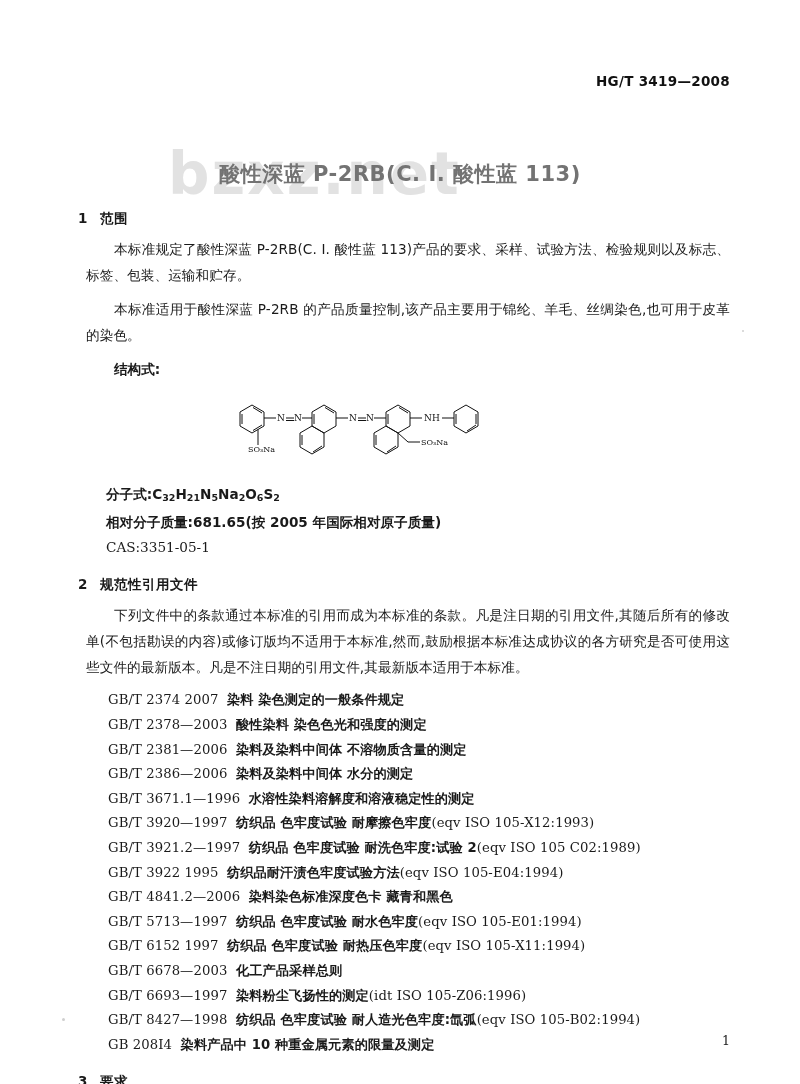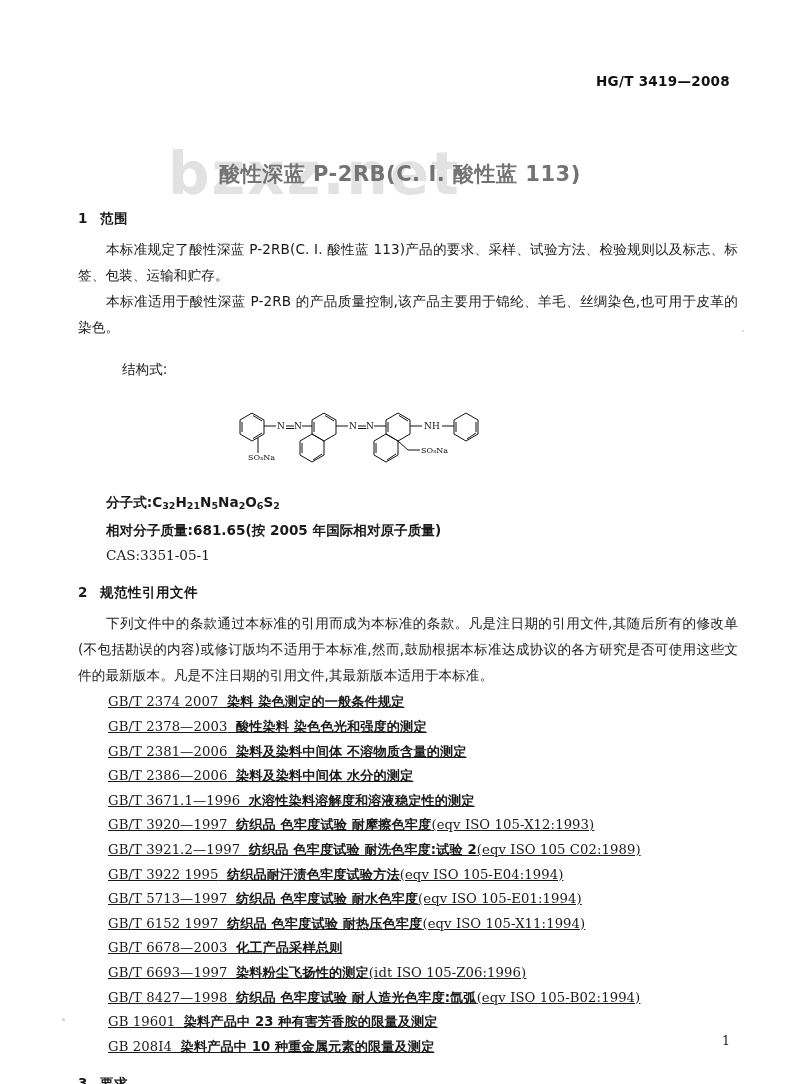--- a/index.html
+++ b/index.html
@@ -80,31 +80,31 @@
     font-size: 13.5px;
     margin: 0 0 8px 0;
     letter-spacing: 0.5px;
   }
   .sec-head .num { margin-right: 12px; }
 
   .para {
     font-size: 13.6px;
     line-height: 26px;
     text-align: justify;
-    margin: 0;
+    margin: 8px;
     letter-spacing: 0.1px;
   }
   .para.indent { text-indent: 28px; }
 
   .label-line {
     font-size: 13.6px;
     line-height: 26px;
-    margin: 16px;
+    margin: 8px;
     padding-left: 28px;
-    font-weight: 400;
+    font-weight: 700;
   }
 
   .formula-block { padding-left: 28px; }
   .formula-line {
     font-size: 13.6px;
     line-height: 25px;
     font-weight: 700;
     white-space: nowrap;
   }
   .formula-line sub {
@@ -119,21 +119,20 @@
   
   #structure {
     margin: 4px 0 6px 0;
     padding-left: 150px;
   }
 
   
   #ref-list {
     padding-left: 30px;
     margin-top: 2px;
-    text-decoration: underline;
   }
   .ref-item {
     font-size: 13.2px;
     line-height: 24.6px;
     white-space: nowrap;
     letter-spacing: 0.1px;
   }
   .ref-item .code {
     font-family: "DejaVu Serif", "Liberation Serif", serif;
     font-weight: 400;
@@ -270,26 +269,26 @@
 
     <div id="ref-list">
       <div class="ref-item"><span class="code">GB/T 2374  2007</span>&nbsp;&nbsp;<span class="cn">染料  染色测定的一般条件规定</span><span class="iso"></span></div>
       <div class="ref-item"><span class="code">GB/T 2378—2003</span>&nbsp;&nbsp;<span class="cn">酸性染料  染色色光和强度的测定</span><span class="iso"></span></div>
       <div class="ref-item"><span class="code">GB/T 2381—2006</span>&nbsp;&nbsp;<span class="cn">染料及染料中间体  不溶物质含量的测定</span><span class="iso"></span></div>
       <div class="ref-item"><span class="code">GB/T 2386—2006</span>&nbsp;&nbsp;<span class="cn">染料及染料中间体  水分的测定</span><span class="iso"></span></div>
       <div class="ref-item"><span class="code">GB/T 3671.1—1996</span>&nbsp;&nbsp;<span class="cn">水溶性染料溶解度和溶液稳定性的测定</span><span class="iso"></span></div>
       <div class="ref-item"><span class="code">GB/T 3920—1997</span>&nbsp;&nbsp;<span class="cn">纺织品  色牢度试验  耐摩擦色牢度</span><span class="iso">(eqv ISO 105-X12:1993)</span></div>
       <div class="ref-item"><span class="code">GB/T 3921.2—1997</span>&nbsp;&nbsp;<span class="cn">纺织品  色牢度试验  耐洗色牢度:试验 2</span><span class="iso">(eqv ISO 105 C02:1989)</span></div>
       <div class="ref-item"><span class="code">GB/T 3922  1995</span>&nbsp;&nbsp;<span class="cn">纺织品耐汗渍色牢度试验方法</span><span class="iso">(eqv ISO 105-E04:1994)</span></div>
+      <div class="ref-item"><span class="code">GB/T 4841.2—2006</span>&nbsp;&nbsp;<span class="cn">染料染色标准深度色卡  藏青和黑色</span><span class="iso"></span></div>
       <div class="ref-item"><span class="code">GB/T 5713—1997</span>&nbsp;&nbsp;<span class="cn">纺织品  色牢度试验  耐水色牢度</span><span class="iso">(eqv ISO 105-E01:1994)</span></div>
       <div class="ref-item"><span class="code">GB/T 6152  1997</span>&nbsp;&nbsp;<span class="cn">纺织品  色牢度试验  耐热压色牢度</span><span class="iso">(eqv ISO 105-X11:1994)</span></div>
       <div class="ref-item"><span class="code">GB/T 6678—2003</span>&nbsp;&nbsp;<span class="cn">化工产品采样总则</span><span class="iso"></span></div>
       <div class="ref-item"><span class="code">GB/T 6693—1997</span>&nbsp;&nbsp;<span class="cn">染料粉尘飞扬性的测定</span><span class="iso">(idt ISO 105-Z06:1996)</span></div>
       <div class="ref-item"><span class="code">GB/T 8427—1998</span>&nbsp;&nbsp;<span class="cn">纺织品  色牢度试验  耐人造光色牢度:氙弧</span><span class="iso">(eqv ISO 105-B02:1994)</span></div>
-      <div class="ref-item"><span class="code">GB 19601</span>&nbsp;&nbsp;<span class="cn">染料产品中 23 种有害芳香胺的限量及测定</span><span class="iso"></span></div>
       <div class="ref-item"><span class="code">GB 208I4</span>&nbsp;&nbsp;<span class="cn">染料产品中 10 种重金属元素的限量及测定</span><span class="iso"></span></div>
     </div>
 
     <div class="gap-md"></div>
 
     <div class="sec-head">
       <span class="num">3</span><span>要求</span>
     </div>
 
   </div>

